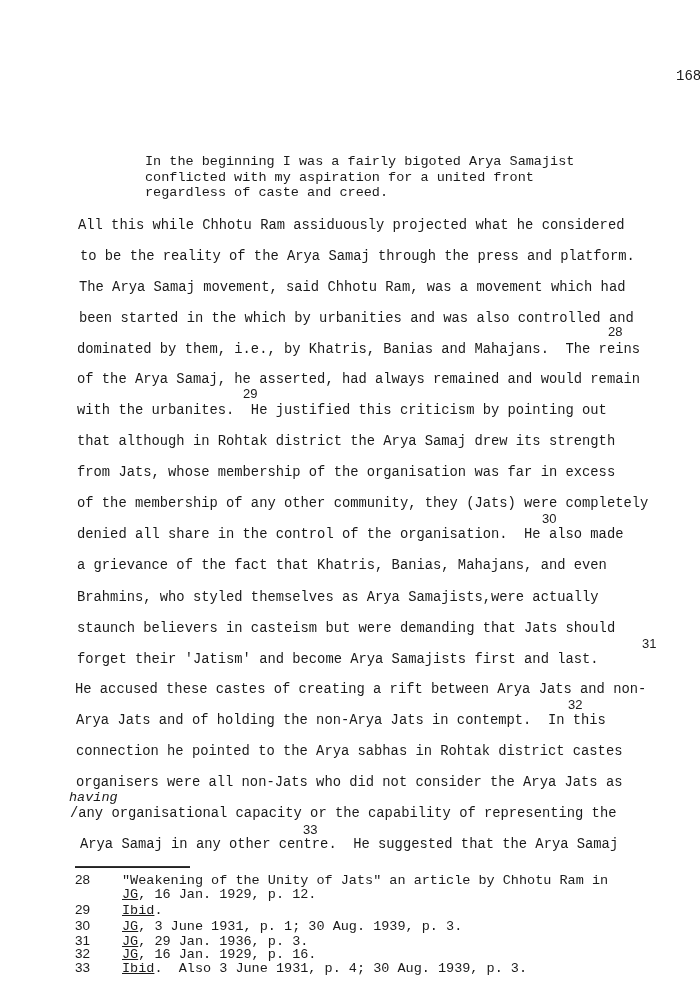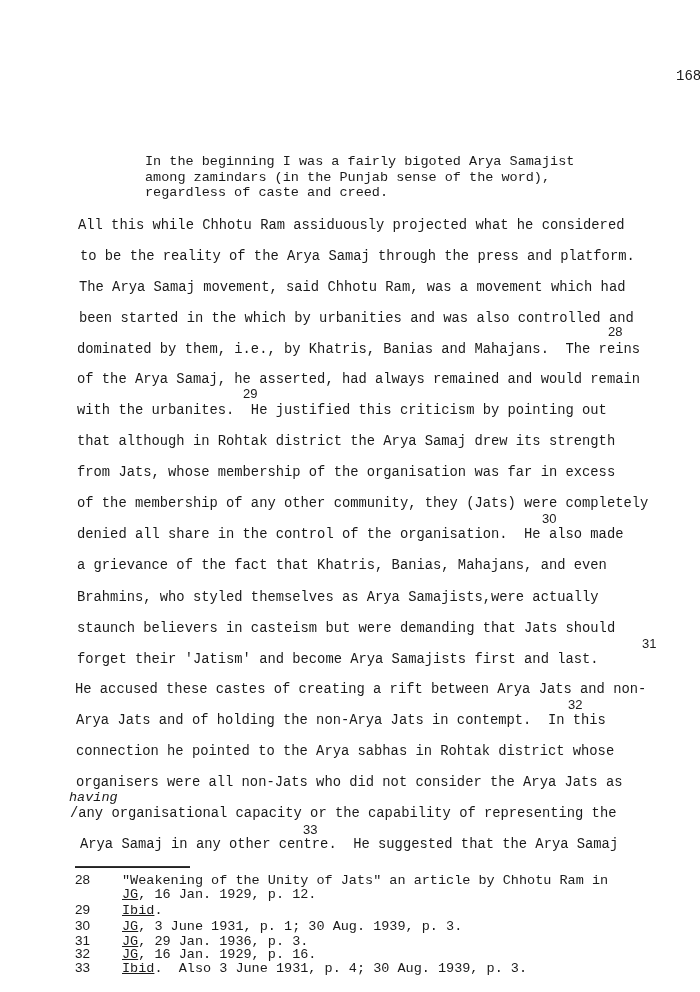--- a/index.html
+++ b/index.html
@@ -13,21 +13,21 @@
   .fn { position: absolute; left: 75px; font-size: 13.5px; white-space: pre; line-height: 15px; }
   .fn-num { display: inline-block; width: 47px; font-family: "Liberation Sans", sans-serif; }
   .ul { text-decoration: underline; }
   .insert { position: absolute; left: 69px; top: 790px; font-size: 13.5px; font-style: italic; }
 </style>
 </head>
 <body>
 
 <div class="page-number">168</div>
 
-<div class="quote"><div>In the beginning I was a fairly bigoted Arya Samajist</div><div>among zamindars (in the Punjab sense of the word),</div><div>regardless of caste and creed.</div></div>
+<div class="quote"><div>In the beginning I was a fairly bigoted Arya Samajist</div><div>conflicted with my aspiration for a united front</div><div>regardless of caste and creed.</div></div>
 
 <div>
   <div class="body-line" style="left:78px;top:218px">All this while Chhotu Ram assiduously projected what he considered</div>
   <div class="body-line" style="left:80px;top:249px">to be the reality of the Arya Samaj through the press and platform.</div>
   <div class="body-line" style="left:79px;top:280px">The Arya Samaj movement, said Chhotu Ram, was a movement which had</div>
   <div class="body-line" style="left:79px;top:311px">been started in the which by urbanities and was also controlled and</div>
   <div class="sup" style="left:608px;top:324px">28</div>
   <div class="body-line" style="left:77px;top:342px">dominated by them, i.e., by Khatris, Banias and Mahajans.  The reins</div>
   <div class="body-line" style="left:77px;top:372px">of the Arya Samaj, he asserted, had always remained and would remain</div>
   <div class="sup" style="left:243px;top:386px">29</div>
@@ -38,21 +38,21 @@
   <div class="sup" style="left:542px;top:511px">30</div>
   <div class="body-line" style="left:77px;top:527px">denied all share in the control of the organisation.  He also made</div>
   <div class="body-line" style="left:77px;top:558px">a grievance of the fact that Khatris, Banias, Mahajans, and even</div>
   <div class="body-line" style="left:77px;top:590px">Brahmins, who styled themselves as Arya Samajists,were actually</div>
   <div class="body-line" style="left:77px;top:621px">staunch believers in casteism but were demanding that Jats should</div>
   <div class="sup" style="left:642px;top:636px">31</div>
   <div class="body-line" style="left:77px;top:652px">forget their 'Jatism' and become Arya Samajists first and last.</div>
   <div class="body-line" style="left:75px;top:682px">He accused these castes of creating a rift between Arya Jats and non-</div>
   <div class="sup" style="left:568px;top:697px">32</div>
   <div class="body-line" style="left:76px;top:713px">Arya Jats and of holding the non-Arya Jats in contempt.  In this</div>
-  <div class="body-line" style="left:76px;top:744px">connection he pointed to the Arya sabhas in Rohtak district whose</div>
+  <div class="body-line" style="left:76px;top:744px">connection he pointed to the Arya sabhas in Rohtak district castes</div>
   <div class="body-line" style="left:76px;top:775px">organisers were all non-Jats who did not consider the Arya Jats as</div>
   <div class="insert">having</div>
   <div class="body-line" style="left:70px;top:806px">/any organisational capacity or the capability of representing the</div>
   <div class="sup" style="left:303px;top:822px">33</div>
   <div class="body-line" style="left:80px;top:837px">Arya Samaj in any other centre.  He suggested that the Arya Samaj</div>
 </div>
 
 <div class="rule"></div>
 
 <div>

